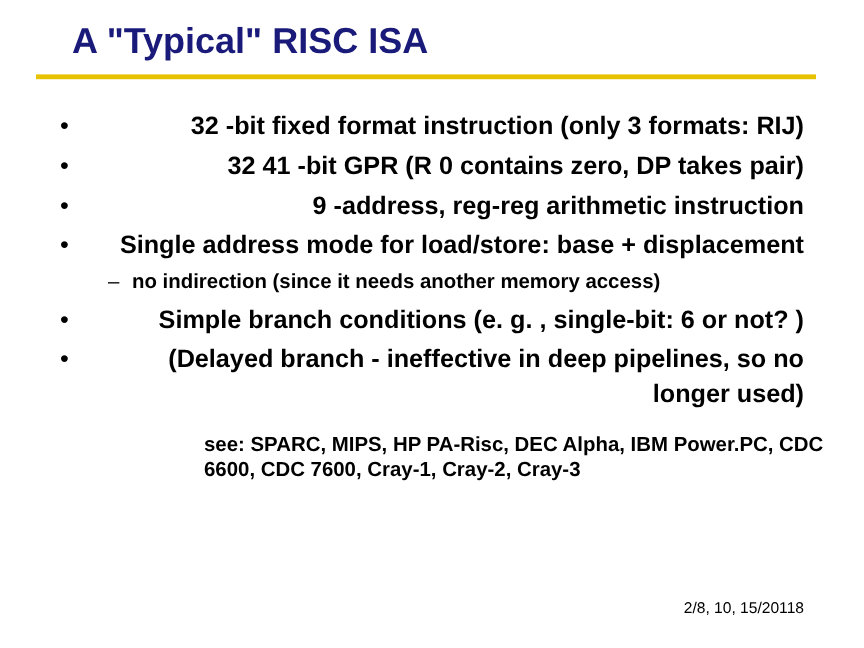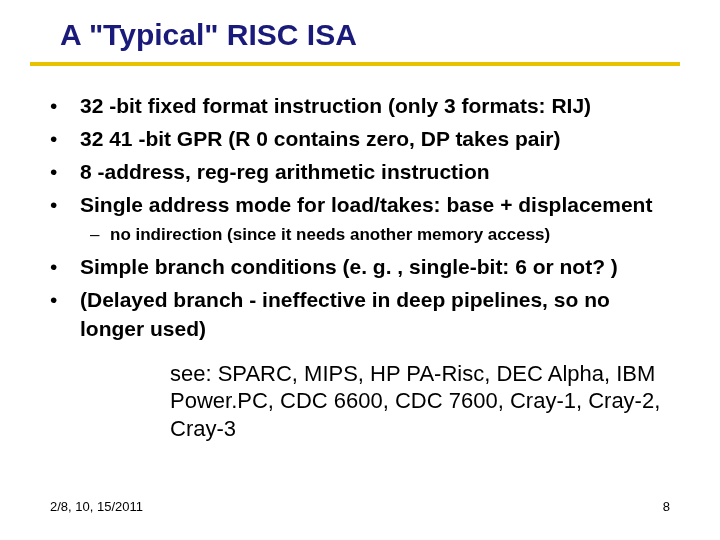--- a/index.html
+++ b/index.html
@@ -47,21 +47,21 @@
     font-weight: bold;
     line-height: 1.38;
     margin-bottom: 4px;
   }
   .b1 .bullet-char {
     width: 30px;
     flex: 0 0 30px;
     text-align: left;
     font-weight: normal;
   }
-  .b1 .txt { flex: 1; }
+  .b1 .txt { flex: 1; text-align: right; }
   .b2 {
     display: flex;
     align-items: flex-start;
     font-size: 17px;
     font-weight: bold;
     line-height: 1.35;
     margin-left: 40px;
     margin-top: 2px;
     margin-bottom: 6px;
   }
@@ -69,34 +69,34 @@
     width: 20px;
     flex: 0 0 20px;
     font-weight: normal;
   }
   .b2 .txt { flex: 1; }
   .see {
     margin-top: 16px;
     margin-left: 120px;
     width: 520px;
     font-family: "Comic Sans MS", "Comic Sans", cursive, sans-serif;
-    font-size: 22px;
-    font-weight: normal;
+    font-size: 17px;
+    font-weight: bold;
     line-height: 1.25;
   }
   .footer {
     position: absolute;
     left: 50px;
     right: 50px;
     bottom: 26px;
     font-size: 13px;
     color: #000;
     display: flex;
     align-items: baseline;
-    justify-content: space-between;
+    justify-content: flex-end;
   }
   .footer .date { }
   .footer .center { flex:1; text-align:center; }
   .footer .num { }
 </style>
 </head>
 <body>
 
 <div class="slide">
 
@@ -110,26 +110,26 @@
       <span class="txt">32 -bit fixed format instruction (only 3 formats: RIJ)</span>
     </div>
 
     <div class="b1">
       <span class="bullet-char">•</span>
       <span class="txt">32 41 -bit GPR (R 0 contains zero, DP takes pair)</span>
     </div>
 
     <div class="b1">
       <span class="bullet-char">•</span>
-      <span class="txt">8 -address, reg-reg arithmetic instruction</span>
+      <span class="txt">9 -address, reg-reg arithmetic instruction</span>
     </div>
 
     <div class="b1">
       <span class="bullet-char">•</span>
-      <span class="txt">Single address mode for load/takes: base + displacement</span>
+      <span class="txt">Single address mode for load/store: base + displacement</span>
     </div>
 
     <div class="b2">
       <span class="bullet-char">–</span>
       <span class="txt">no indirection (since it needs another memory access)</span>
     </div>
 
     <div class="b1">
       <span class="bullet-char">•</span>
       <span class="txt">Simple branch conditions (e. g. , single-bit: 6 or not? )</span>

